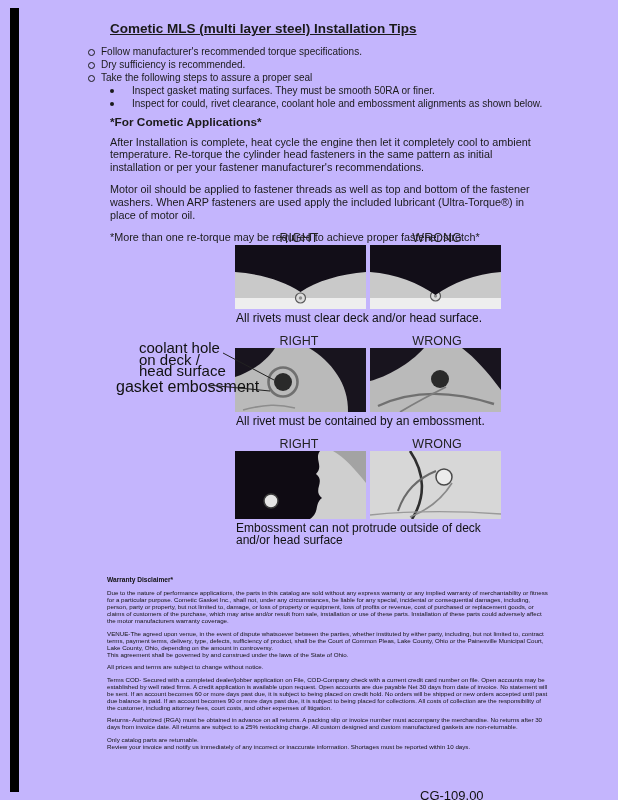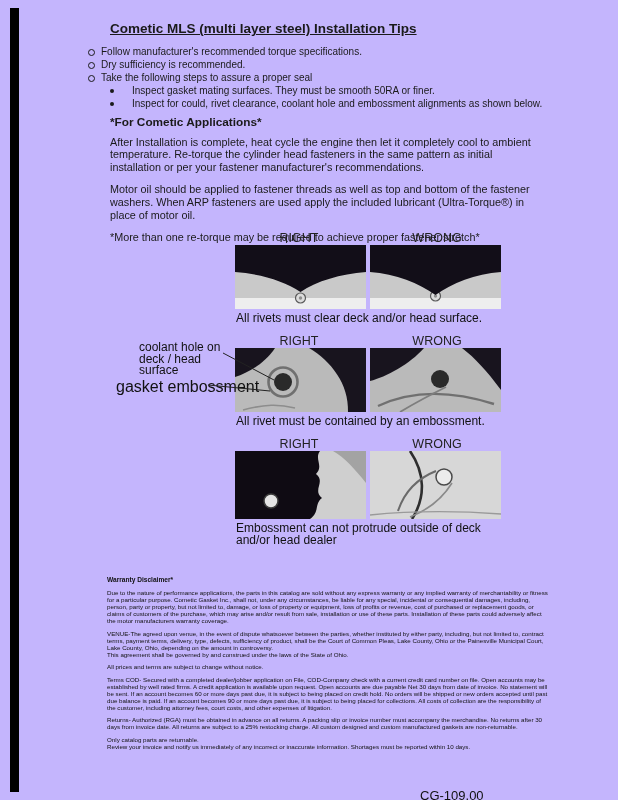--- a/index.html
+++ b/index.html
@@ -14,21 +14,21 @@
   .diesel{position:absolute;left:110px;top:116px;width:436px;font-size:10.8px;line-height:12.6px;}
   .diesel-h{font-size:11.8px;font-weight:bold;margin:0 0 7px 0;}
   .diesel p{margin:0 0 10px 0;}
   .diagrams{position:absolute;left:235px;top:231px;width:266px;}
   .dg-headers{display:flex;gap:10px;height:14px;}
   .dg-headers div{width:131px;text-align:center;font-size:12.5px;color:#222;}
   .dg-images{display:flex;gap:4px;}
   .dg-images svg{width:131px;display:block;}
   .dg-caption{font-size:12px;line-height:12px;margin:3px 0 10px 1px;color:#111;}
   .dg-caption.wide{width:246px;}
-  .r2-label1{position:absolute;left:139px;top:342px;width:88px;font-size:12px;line-height:11.5px;color:#111;}
+  .r2-label1{position:absolute;left:139px;top:342px;width:88px;font-size:15px;line-height:11.5px;color:#111;}
   .r2-label2{position:absolute;left:116px;top:378px;font-size:16px;color:#111;white-space:nowrap;}
   .leader-lines{position:absolute;left:200px;top:340px;width:100px;height:60px;pointer-events:none;}
   .legal{position:absolute;left:107px;top:576px;width:443px;font-size:6.2px;line-height:7px;color:#111;}
   .legal-h{font-weight:bold;font-size:6.6px;margin:0 0 6px 0;}
   .legal p{margin:0 0 5.5px 0;}
   .legal p.tight{margin-bottom:0;}
   .footer-code{position:absolute;left:420px;top:788px;font-size:13px;color:#111;}
 </style>
 </head>
 <body>
@@ -129,21 +129,21 @@
       </svg>
       <svg viewBox="0 0 131 68" style="height:68px">
         <rect width="131" height="68" fill="#d7d7d7"></rect>
         <path d="M40,0 C55,22 56,46 42,68" stroke="#2e2e2e" stroke-width="2.6" fill="none"></path>
         <circle cx="74" cy="26" r="8" fill="#ececec" stroke="#4a4a4a" stroke-width="1.5"></circle>
         <path d="M66,20 C46,28 34,42 28,60" stroke="#6a6a6a" stroke-width="2" fill="none"></path>
         <path d="M82,32 C72,48 58,59 40,66" stroke="#8a8a8a" stroke-width="1.6" fill="none"></path>
         <path d="M0,64 C40,60 90,60 131,63" stroke="#9a9a9a" stroke-width="1.4" fill="none"></path>
       </svg>
     </div>
-    <div class="dg-caption wide">Embossment can not protrude outside of deck and/or head dealer</div>
+    <div class="dg-caption wide">Embossment can not protrude outside of deck and/or head surface</div>
   </div>
 
   <div class="r2-label1">coolant hole on deck / head surface</div>
   <div class="r2-label2">gasket embossment</div>
   <svg class="leader-lines" viewBox="0 0 100 60">
     <line x1="23" y1="13" x2="74" y2="40" stroke="#222" stroke-width="1"></line>
     <line x1="8" y1="45" x2="70" y2="51" stroke="#222" stroke-width="1"></line>
   </svg>
 
   <div class="legal">

